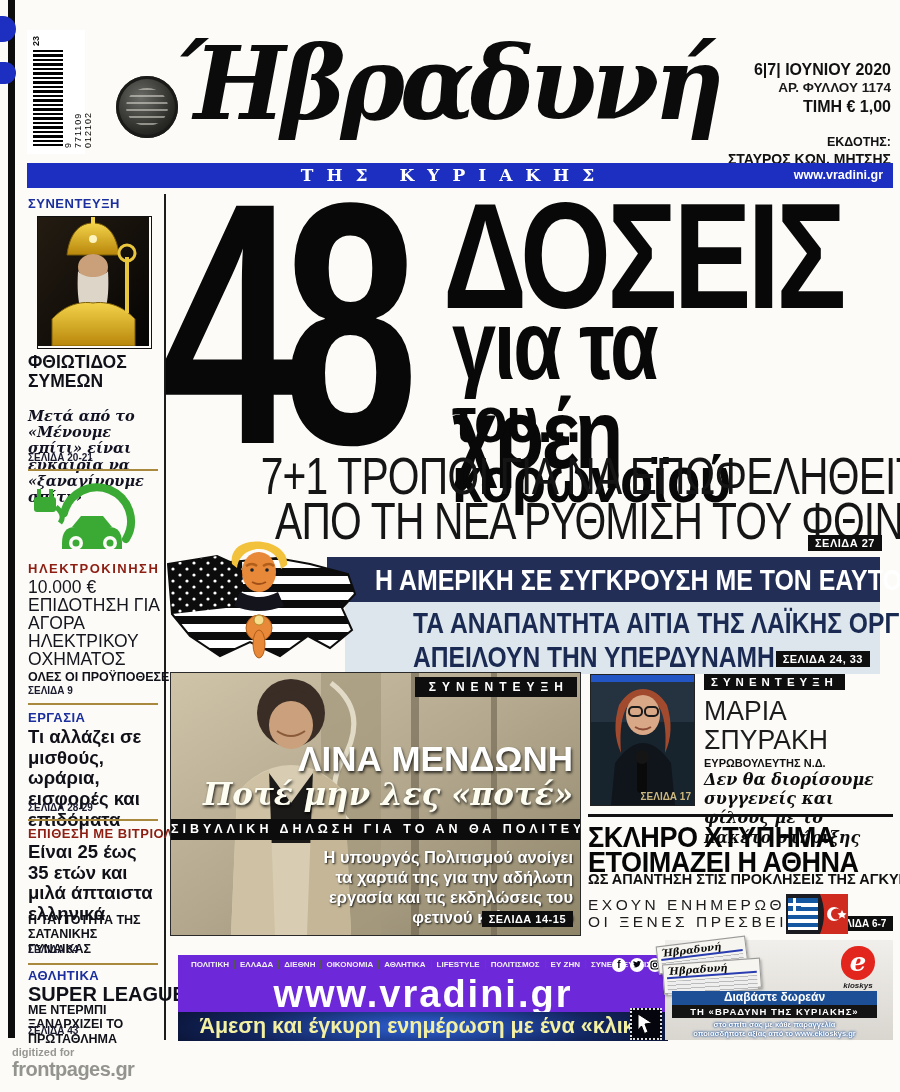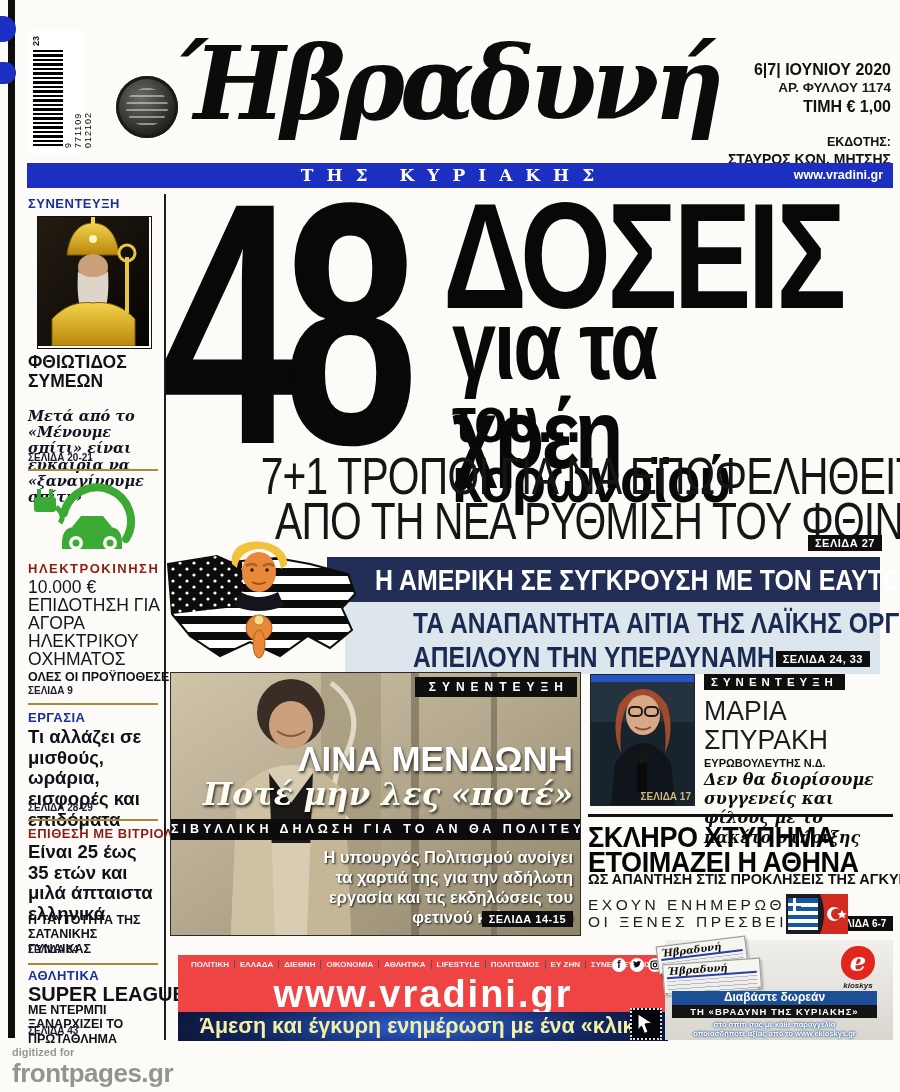--- a/index.html
+++ b/index.html
@@ -101,21 +101,21 @@
   #rule-mid{left:588px;top:814px;width:305px;height:3px;background:#111;}
 
   
   #athens-l1,#athens-l2{left:588px;font-size:30px;font-weight:900;letter-spacing:-.5px;color:#060606;
      transform:scaleX(.9);transform-origin:left top;white-space:nowrap;}
   #athens-sub{left:588px;top:871px;font-size:14.5px;font-weight:bold;color:#101010;white-space:nowrap;}
   .athens-note{left:588px;font-size:15.5px;letter-spacing:3.5px;color:#1d1d1d;white-space:nowrap;}
   #flags{left:786px;top:894px;width:62px;height:40px;}
 
   
-  #bottombar{left:178px;top:955px;width:490px;height:86px;background:#ef4444;}
+  #bottombar{left:178px;top:955px;width:490px;height:86px;background:#6d28d9;}
   #bnav{position:absolute;left:8px;top:5px;right:72px;display:flex;align-items:center;}
   #bnav span{color:#f2f2f2;font-size:8px;font-weight:bold;padding:0 5px;white-space:nowrap;}
   #bnav span + span{border-left:1px solid #555;}
   #bsocial{position:absolute;right:6px;top:3px;display:flex;gap:4px;}
   .soc{width:14px;height:14px;border-radius:50%;background:#fff;color:#05050e;font-size:10px;
      font-weight:bold;text-align:center;line-height:14px;}
   #burl{position:absolute;left:0;right:0;top:18px;text-align:center;color:#fff;font-weight:900;
      font-size:38px;letter-spacing:2px;}
   #btag{position:absolute;left:0;right:0;bottom:0;height:29px;
      background:radial-gradient(ellipse 65% 160% at 50% 50%,#2f62d8 0%,#12255f 55%,#070c22 100%);}
@@ -137,21 +137,21 @@
   #ek-kioskys{font-size:8px;font-weight:bold;font-style:italic;color:#1a1a1a;margin-top:1px;}
   #ek-papers{position:absolute;left:-12px;top:-5px;width:110px;height:55px;}
   .paper{position:absolute;background:#f6f5f0;border:1px solid #999;box-shadow:1px 2px 3px rgba(0,0,0,.35);}
   .paper .pm{font-family:"DejaVu Serif",serif;font-style:italic;font-weight:bold;font-size:10px;
      color:#0d0d0d;padding:1px 4px 0;white-space:nowrap;}
   .paper .pl{height:2px;background:#2a3db0;margin:0 3px 2px;}
   .paper .pt{height:14px;margin:0 3px;background:repeating-linear-gradient(180deg,#bbb 0 1px,#eee 1px 4px);}
 
   
   #fp1{left:12px;top:1046px;font-size:11px;color:#979792;font-weight:bold;}
-  #fp2{left:12px;top:1058px;font-size:26px;color:#94948f;font-weight:900;letter-spacing:-.5px;}
+  #fp2{left:12px;top:1058px;font-size:20px;color:#94948f;font-weight:900;letter-spacing:-.5px;}
 </style>
 </head>
 <body>
 
 <div id="page">
 
   <div class="abs" id="scan-edge"></div>
   <div class="abs bluemark" style="top:16px;"></div>
   <div class="abs bluemark" style="top:62px;height:22px;"></div>
 

